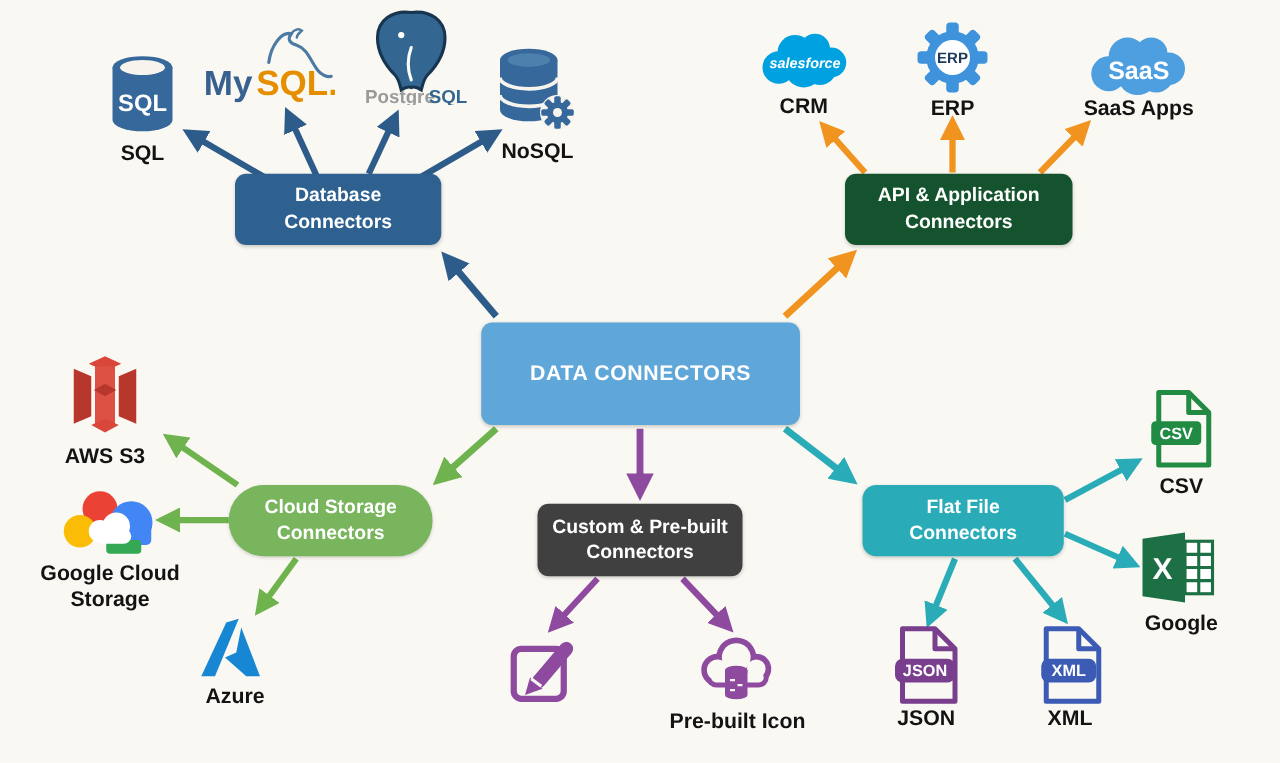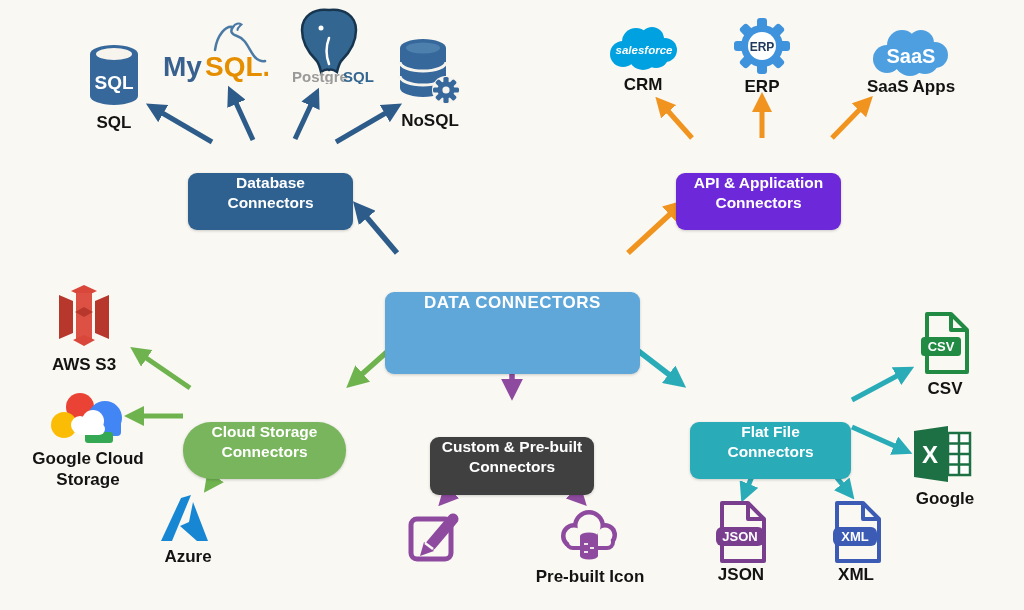--- a/index.html
+++ b/index.html
@@ -4,31 +4,30 @@
 <style>
   html,body{margin:0;padding:0;}
   .canvas{
     position:relative; width:1024px; height:610px;
     background:#faf8f2; overflow:hidden;
     font-family:"Liberation Sans", sans-serif;
   }
   .arrows{position:absolute; inset:0; pointer-events:none;}
   .node{
     position:absolute; border-radius:9px; color:#fff; font-weight:bold;
-    display:flex; flex-direction:column; align-items:center; justify-content:flex-start;
+    display:flex; flex-direction:column; align-items:center; justify-content:center;
     text-align:center; font-size:15.5px; line-height:1.3;
     box-shadow:0 1px 3px rgba(0,0,0,.18);
-    margin-top:34px;
   }
   .node-center{left:385px; top:258px; width:255px; height:82px; background:#5fa6d9; font-size:17px; letter-spacing:.5px;}
   .node-database{left:188px; top:139px; width:165px; height:57px; background:#2e6190;}
-  .node-api{left:676px; top:139px; width:165px; height:57px; background:#6d28d9;}
+  .node-api{left:676px; top:139px; width:182px; height:57px; background:#14532d;}
   .node-cloud{left:183px; top:388px; width:163px; height:57px; background:#79b55c;border-radius:28px;}
   .node-custom{left:430px; top:403px; width:164px; height:58px; background:#404040;}
-  .node-flatfile{left:690px; top:388px; width:161px; height:57px; background:#29acb8;}
+  .node-flatfile{left:690px; top:388px; width:161px; height:57px; background:#29acb8;border-radius:11px;}
   .icon{position:absolute;}
   .lbl{
     position:absolute; font-weight:700; color:#131313; font-size:17px;
     text-align:center; line-height:1.25;
   }
 </style>
 </head>
 <body>
 
 <div class="canvas">

